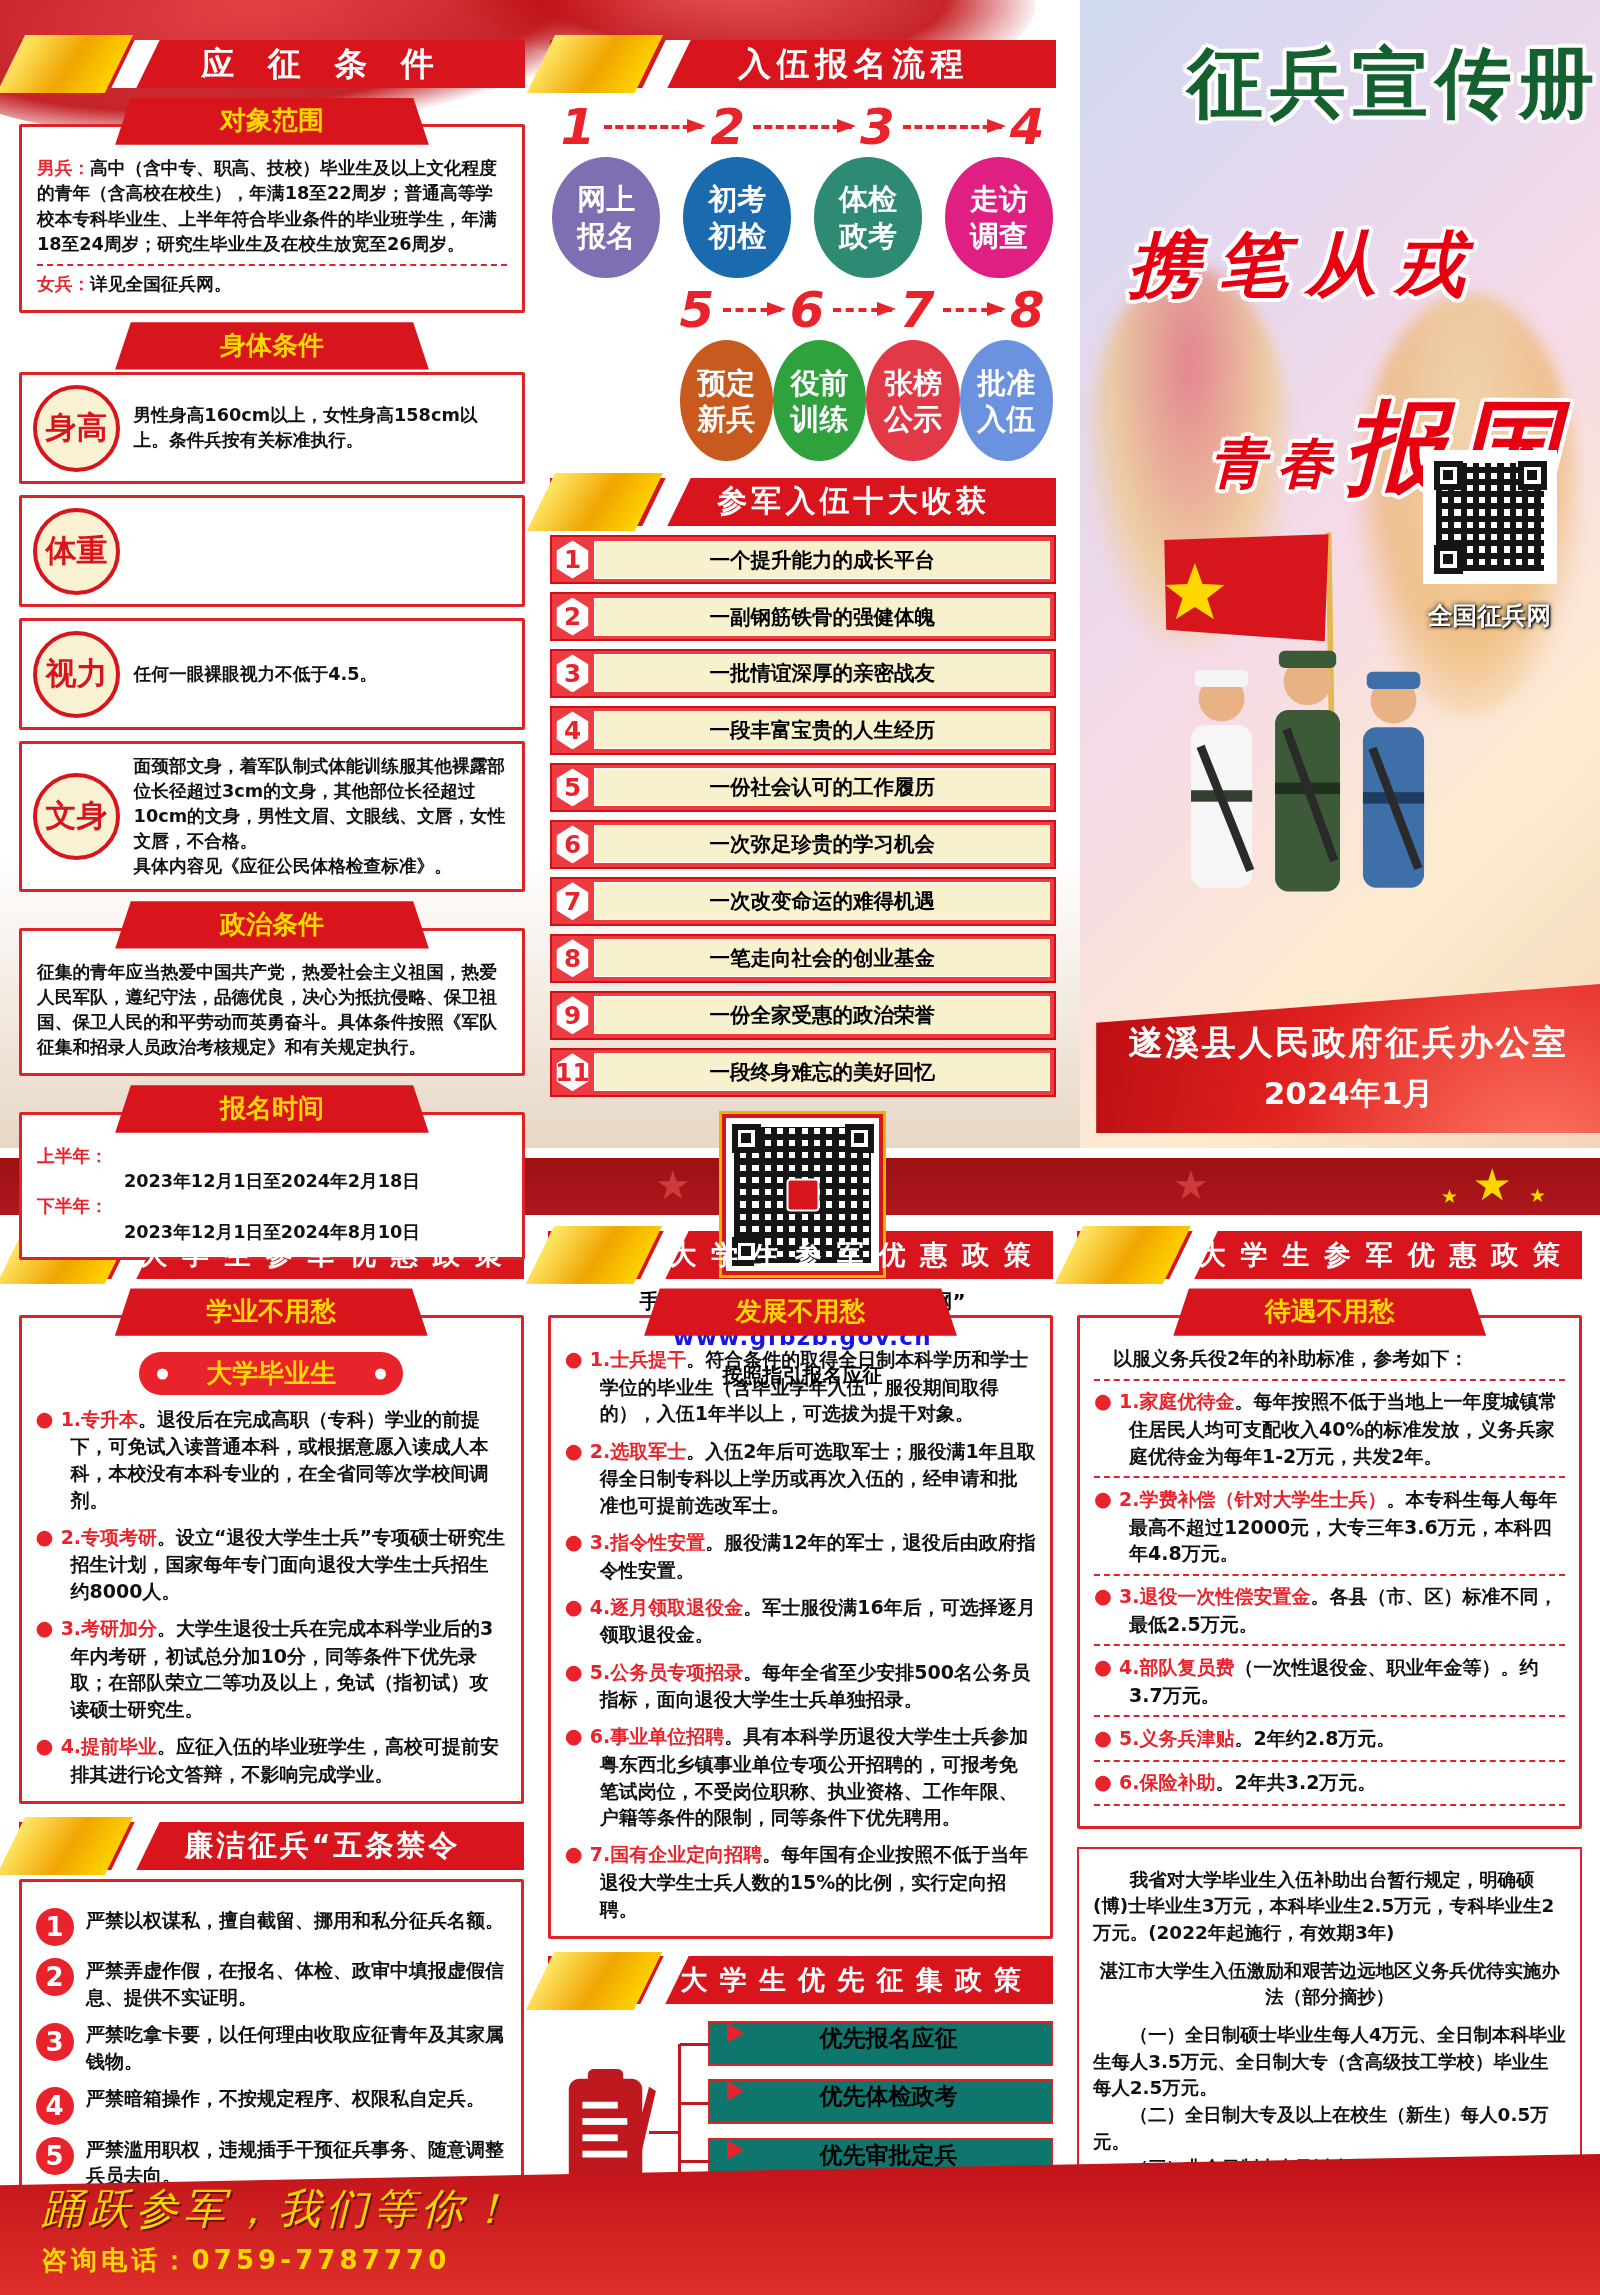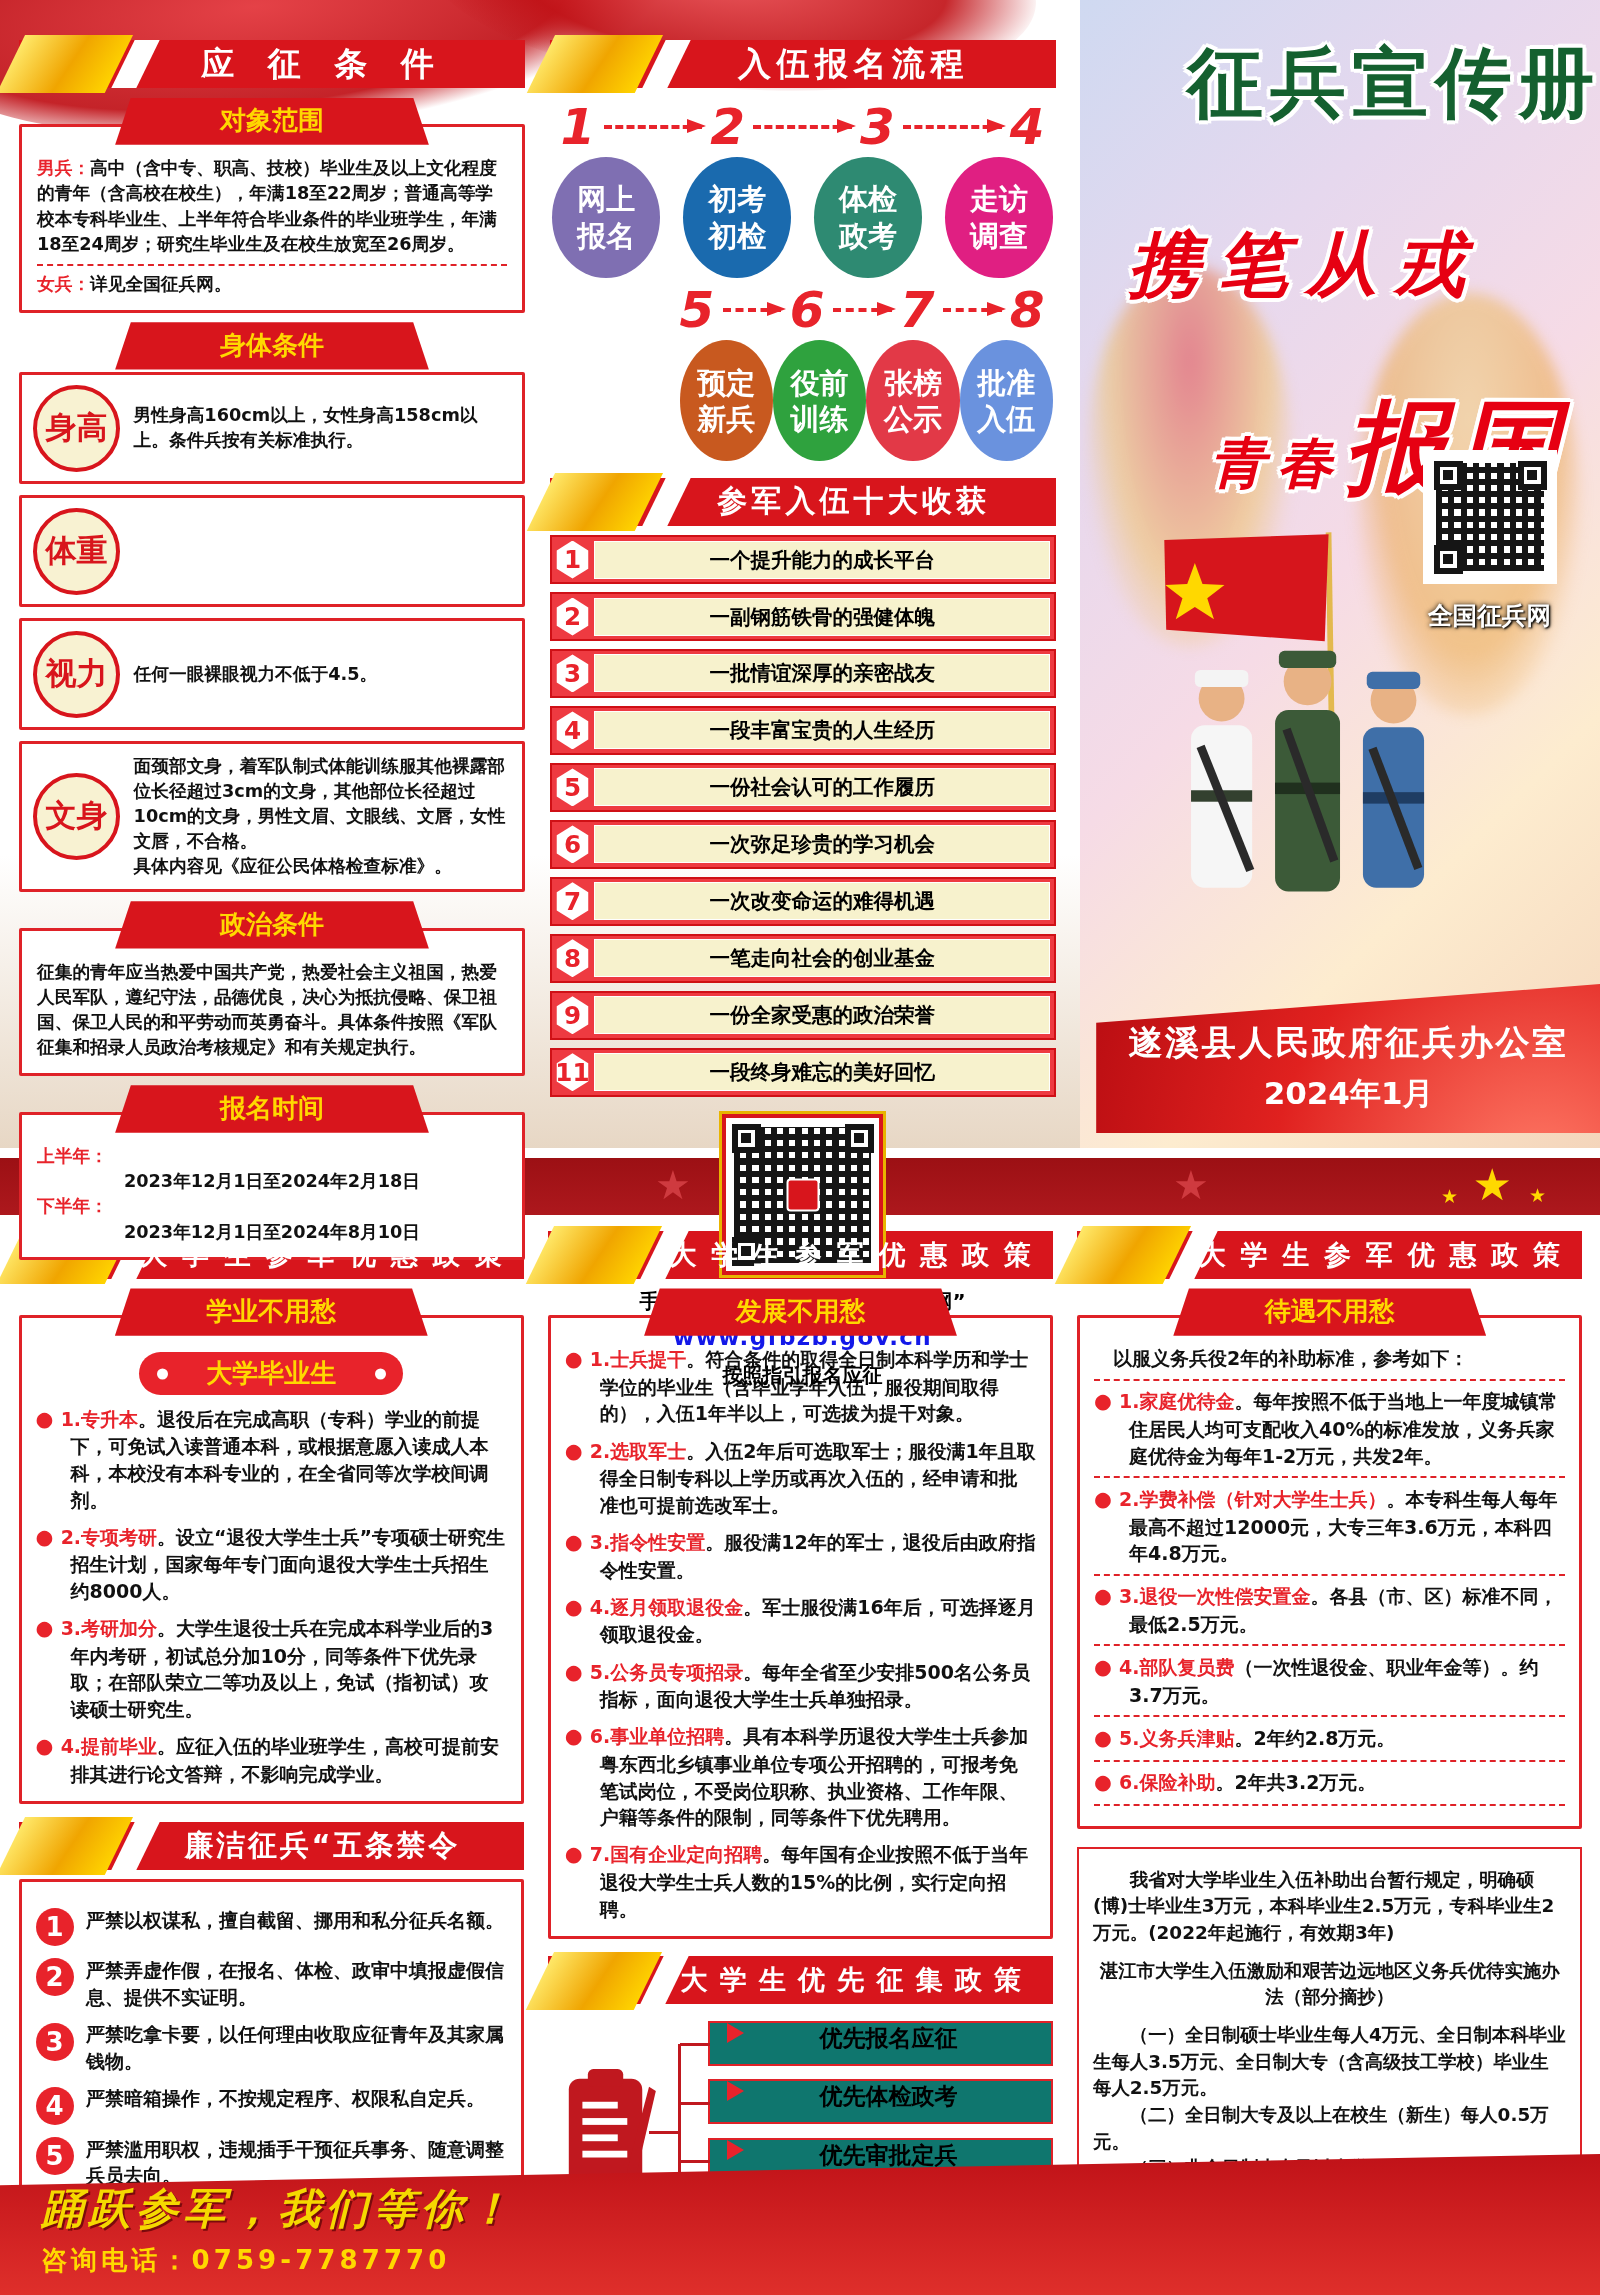--- a/index.html
+++ b/index.html
@@ -135,21 +135,21 @@
   .ptri { width:0; height:0; border-left:17.7px solid #e8232b; border-top:10.2px solid transparent;
           border-bottom:10.2px solid transparent; margin:0 16.4px; }
   .ppill-label { flex:1; text-align:center; font-size:23px; font-weight:bold; color:#000; padding-right:34px; }
   .notebox { background:#fff; border:2.7px solid #df2228; padding:17.7px 13.6px; margin-top:17.7px; }
   .notebox p { font-size:18.4px; line-height:1.45; color:#111; font-weight:bold; text-indent:2em; }
   .note-title { color:#e8232b; text-align:center; font-weight:bold; font-size:20.5px; line-height:1.4;
                 margin:11px 0; text-indent:0 !important; }
   .f2-footer { position:absolute; left:0; right:0; bottom:0; height:142px;
                background:linear-gradient(#c01218,#df2f2b); clip-path:polygon(0 22%,100% 0,100% 100%,0 100%); }
   .f2-footer-inner { position:absolute; left:41px; bottom:17.7px; }
-  .f2slogan { color:#f5d800; font-weight:bold; font-style:italic; font-size:42px; letter-spacing:5.5px;
+  .f2slogan { color:#f5d800; font-weight:normal; font-style:italic; font-size:42px; letter-spacing:5.5px;
               text-shadow:2px 2px 0 #7a0a0c; }
   .f2phone { color:#ffd800; font-weight:bold; font-size:26px; letter-spacing:4.1px; margin-top:6.8px; }
   .photo1 { position:absolute; left:0; bottom:136px; width:286px; height:382px; z-index:-1; opacity:.35;
             background:radial-gradient(ellipse at 30% 60%, #51708a 0%, #93a9b8 55%, rgba(147,169,184,0) 80%); }
   .photo2 { position:absolute; left:0; right:0; bottom:136px; height:286px; z-index:-1; opacity:.3;
             background:linear-gradient(to top, #7d8893, rgba(125,136,147,0)); }
 </style>
 </head>
 <body>
 

